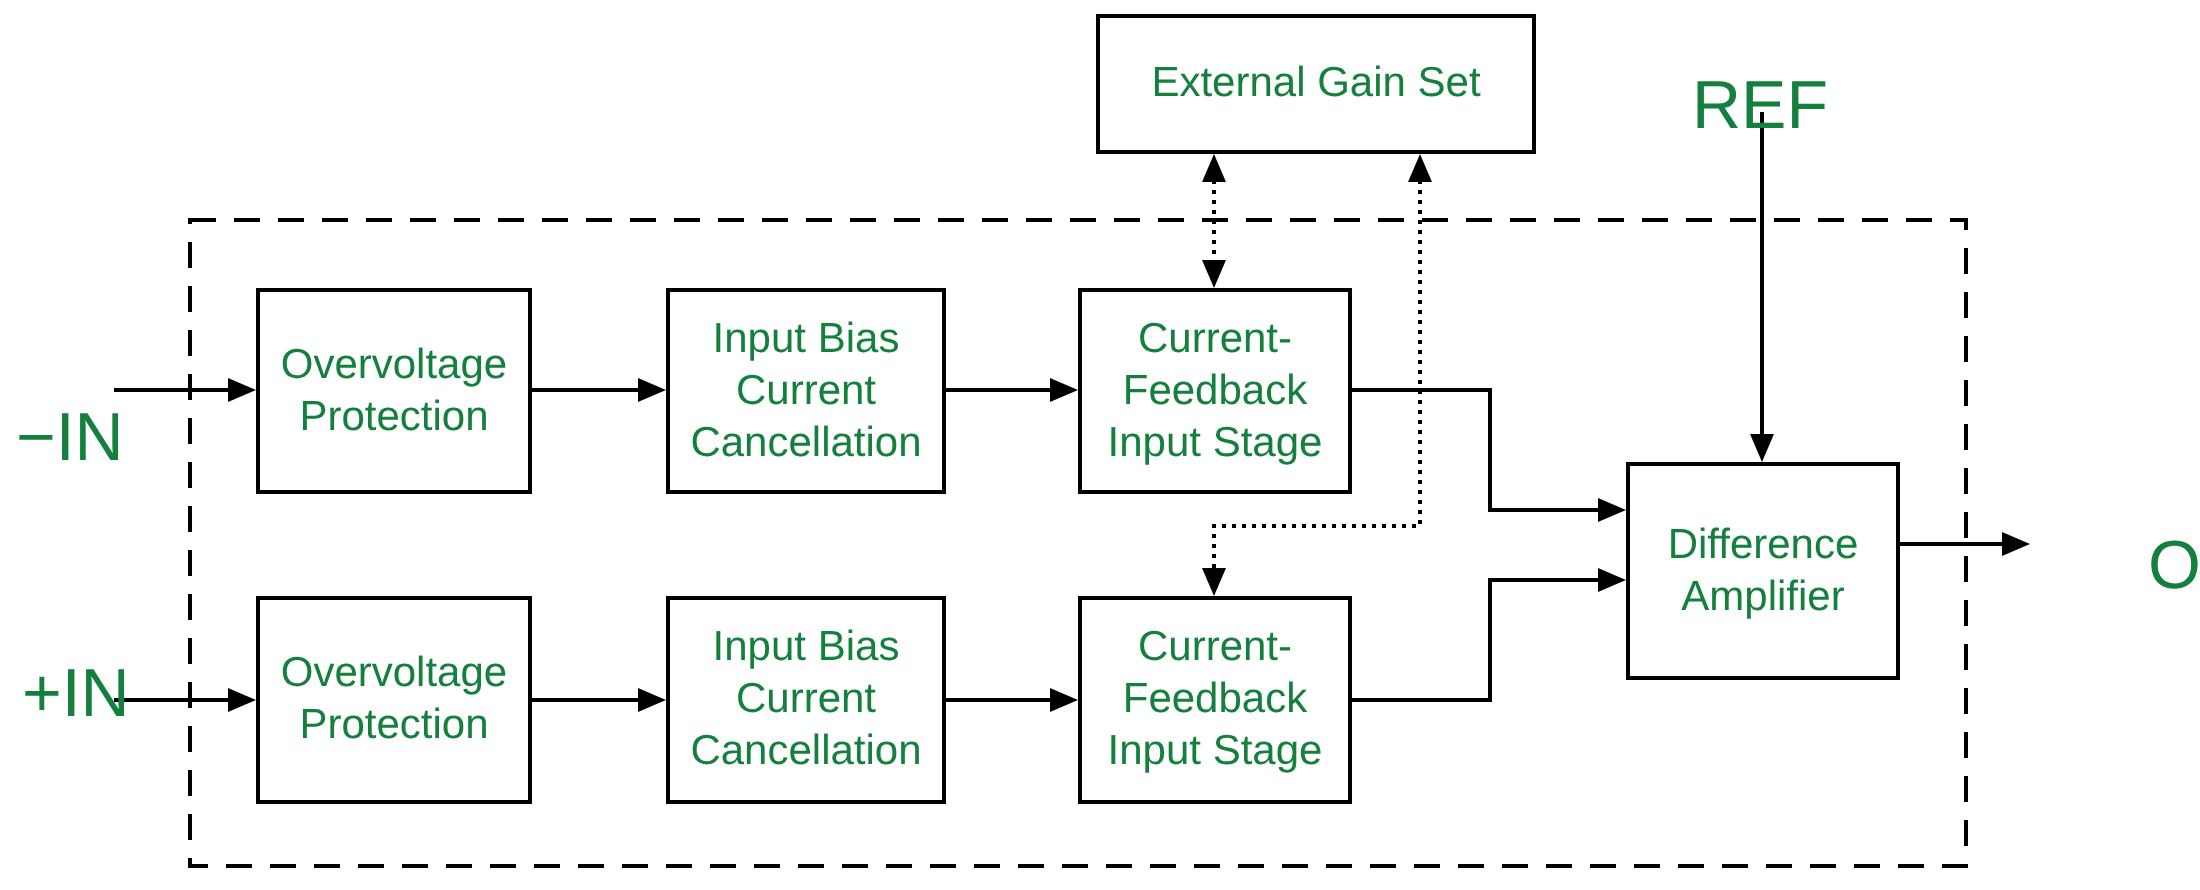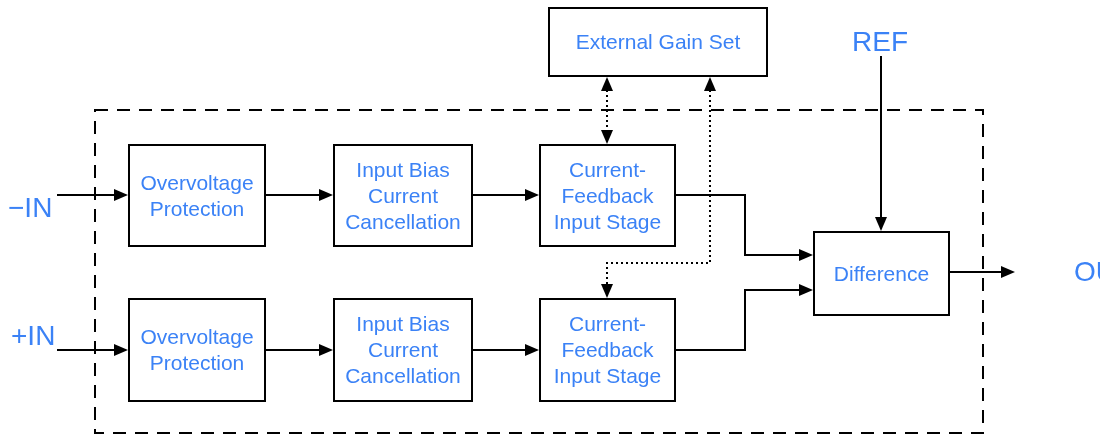--- a/index.html
+++ b/index.html
@@ -1,28 +1,28 @@
 <!DOCTYPE html>
 <html><head>
 <meta charset="utf-8">
 <style>
   html,body{margin:0;padding:0;background:#ffffff;}
   .diagram{
     position:relative;width:1100px;height:445px;background:#ffffff;
-    font-family:"Liberation Sans", sans-serif;color:#3b82f6;overflow:hidden;
+    font-family:"Liberation Sans", sans-serif;color:#15803d;overflow:hidden;
   }
   .canvas{position:absolute;left:0;top:0;}
   .box{
     position:absolute;box-sizing:border-box;border:2px solid #000000;background:#ffffff;
     display:flex;flex-direction:column;align-items:center;justify-content:center;
     font-size:21px;line-height:26px;text-align:center;white-space:nowrap;
   }
   .box span{display:block;}
   .pin-label{
-    position:absolute;font-size:28px;line-height:32px;white-space:nowrap;
+    position:absolute;font-size:34px;line-height:32px;white-space:nowrap;margin-top:11px;
   }
   .pin-label.center{text-align:center;}
 </style>
 </head>
 <body>
 
 <div class="diagram">
 
   <svg class="canvas" width="1100" height="445" viewBox="0 0 1100 445">
     <g fill="none" stroke="#000000" stroke-width="2">
@@ -93,22 +93,23 @@
     <span>Current</span>
     <span>Cancellation</span>
   </div>
 
   <div class="box" style="left:539px;top:298px;width:137px;height:104px">
     <span>Current-</span>
     <span>Feedback</span>
     <span>Input Stage</span>
   </div>
 
-  <div class="box" style="left:813px;top:231px;width:137px;height:85px">
+  <div class="box" style="left:813px;top:231px;width:137px;height:109px">
     <span>Difference</span>
+    <span>Amplifier</span>
   </div>
 
   <div class="pin-label" style="left:8px;top:192px">−IN</div>
   <div class="pin-label" style="left:11px;top:320px">+IN</div>
   <div class="pin-label center" style="left:845px;top:26px;width:70px">REF</div>
   <div class="pin-label" style="left:1074px;top:256px">OUT</div>
 
 </div>
 
 </body></html>

